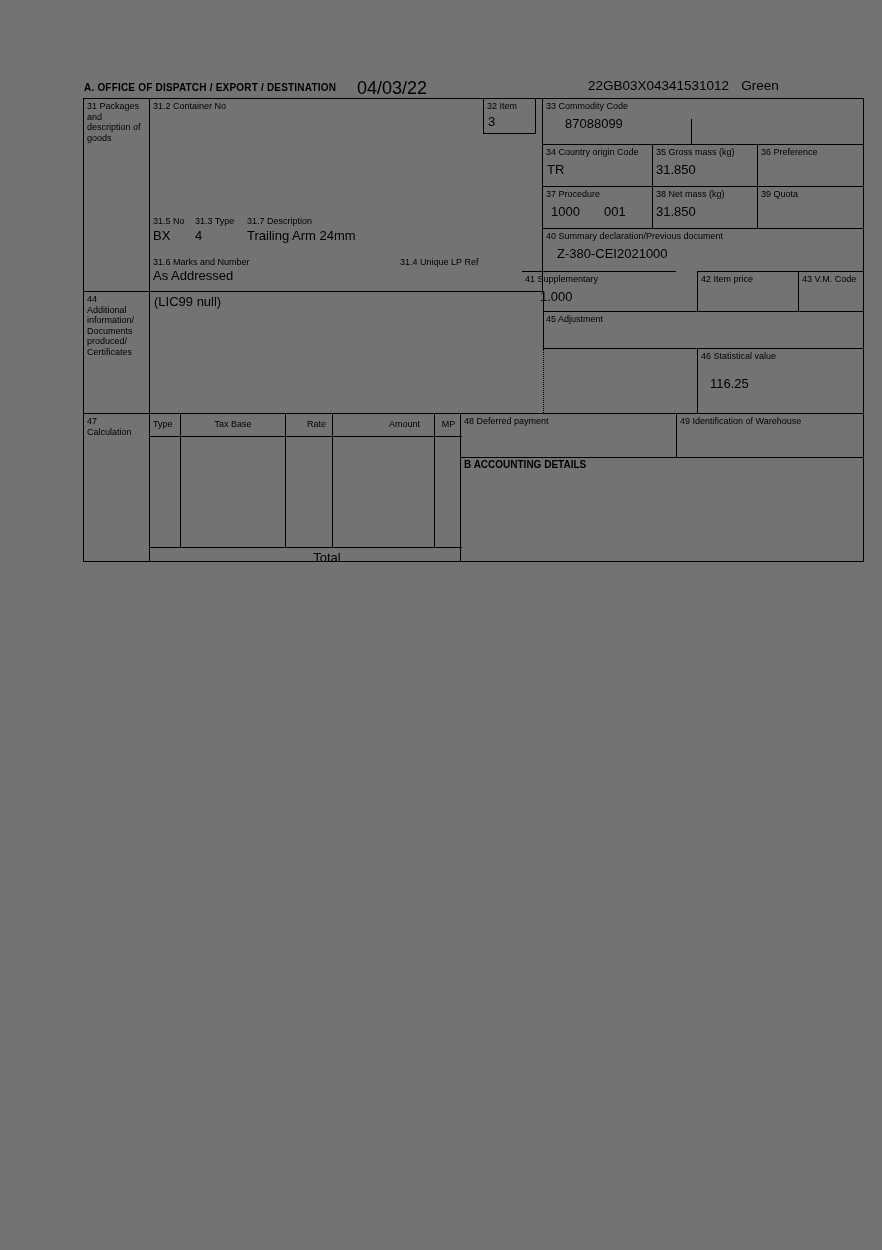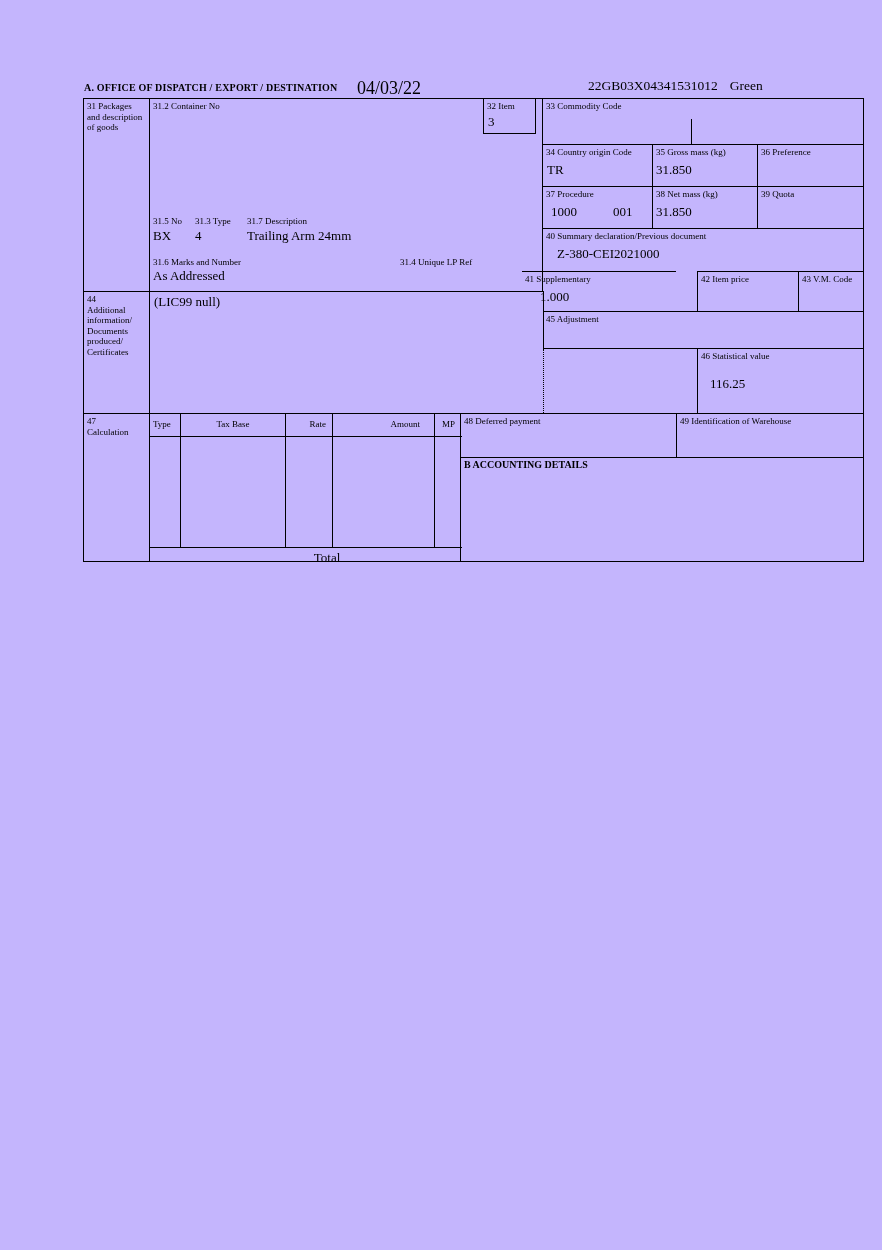--- a/index.html
+++ b/index.html
@@ -1,23 +1,23 @@
 <!DOCTYPE html>
 <html><head>
 <meta charset="utf-8">
 <style>
   * { box-sizing: border-box; margin: 0; padding: 0; }
   html, body { background: #fff; }
   .page {
     position: relative;
     width: 882px;
     height: 1250px;
-    background: #c4b5fd;
+    background: #737373;
     color: #000;
-    font-family: Liberation Serif, serif;
+    font-family: Liberation Sans, sans-serif;
     overflow: hidden;
   }
   .abs { position: absolute; }
   .box { position: absolute; }
   .form {
     position: absolute;
     left: 83px; top: 98px;
     width: 781px; height: 464px;
     border: 1px solid #000;
   }
@@ -81,39 +81,40 @@
 
     <div class="box bl bt" style="left:65px;top:192px;width:394px;height:122px">
       <div class="val" style="padding:2px 4px">(LIC99 null)</div>
     </div>
 
     <div class="box" style="left:459px;top:192px;width:0;height:58px;border-left:1px solid #000"></div>
     <div class="box" style="left:459px;top:250px;width:0;height:64px;border-left:1px dotted #000"></div>
 
     <div class="box" style="left:459px;top:0;width:320px;height:45px">
       <div class="lbl">33 Commodity Code</div>
+      <div class="val" style="margin:2px 0 0 22px">87088099</div>
       <div class="box" style="left:148px;top:20px;width:1px;height:25px;background:#000"></div>
     </div>
 
     <div class="box bt" style="left:459px;top:45px;width:109px;height:42px">
       <div class="lbl">34 Country origin Code</div>
       <div class="val" style="margin:2px 0 0 4px">TR</div>
     </div>
     <div class="box bt bl" style="left:568px;top:45px;width:105px;height:42px">
       <div class="lbl">35 Gross mass (kg)</div>
       <div class="val" style="margin:2px 0 0 3px">31.850</div>
     </div>
     <div class="box bt bl" style="left:673px;top:45px;width:106px;height:42px">
       <div class="lbl">36 Preference</div>
     </div>
 
     <div class="box bt" style="left:459px;top:87px;width:109px;height:42px">
       <div class="lbl">37 Procedure</div>
       <div class="val" style="margin:2px 0 0 8px">
-        <span>1000</span><span style="margin-left:36px">001</span>
+        <span>1000</span><span style="margin-left:24px">001</span>
       </div>
     </div>
     <div class="box bt bl" style="left:568px;top:87px;width:105px;height:42px">
       <div class="lbl">38 Net mass (kg)</div>
       <div class="val" style="margin:2px 0 0 3px">31.850</div>
     </div>
     <div class="box bt bl" style="left:673px;top:87px;width:106px;height:42px">
       <div class="lbl">39 Quota</div>
     </div>
 

